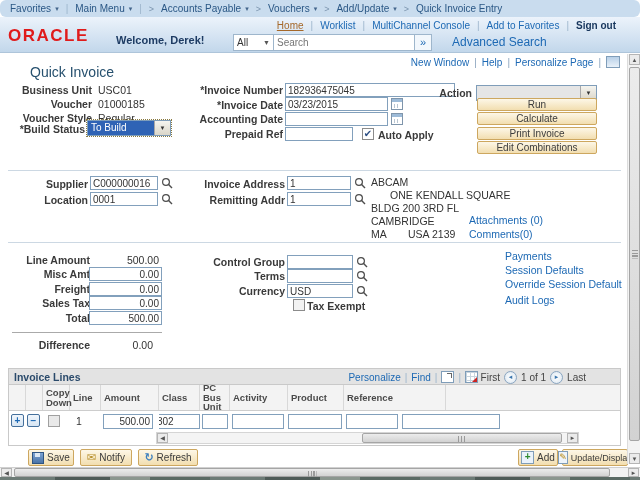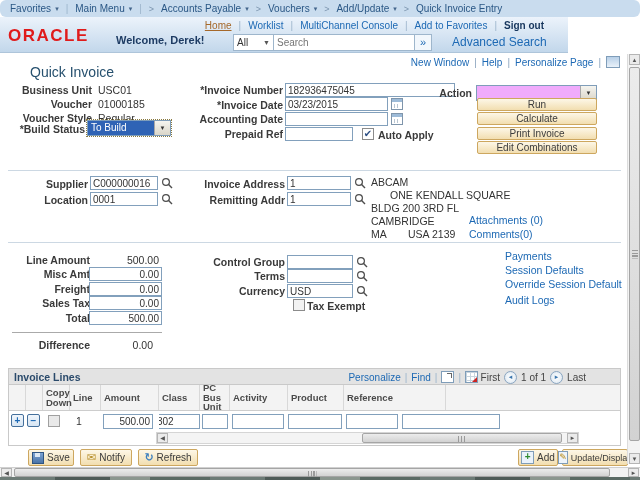--- a/index.html
+++ b/index.html
@@ -7,21 +7,21 @@
     font-family:"Liberation Sans","DejaVu Sans",sans-serif;font-size:11px;color:#333;}
   
   .crumbbar{position:absolute;left:0;top:0;width:640px;height:17px;background:#c9dcee;
     display:flex;align-items:center;padding-left:10px;box-sizing:border-box;gap:7px;
     font-size:10px;color:#2a5785;white-space:nowrap;border-radius:6px;}
   .crumb{display:flex;align-items:center;gap:4px;cursor:pointer;}
   .crumb .dd{font-size:7px;color:#44668c;}
   .vsep{color:#9db5cc;}
   .gt{color:#7a93ad;font-size:9px;}
   
-  .banner{position:absolute;left:0;top:17px;width:568px;height:36px;
+  .banner{position:absolute;left:0;top:17px;width:640px;height:36px;
     background:linear-gradient(#ecf3fb,#c2d7eb);border-bottom:1px solid #aec5da;box-sizing:border-box;}
   .logo{position:absolute;left:8px;top:9px;font-size:17px;font-weight:bold;color:#e01b1b;letter-spacing:1.5px;}
   .welcome{position:absolute;left:116px;top:17px;font-weight:bold;color:#1e3c64;font-size:11px;}
   .banner-top{position:absolute;top:3px;right:24px;display:flex;gap:7px;align-items:center;font-size:10px;}
   .blink{color:#1d69b4;cursor:pointer;text-decoration:none;}
   .blink.home{color:#a5682a;text-decoration:underline;}
   .blink.signout{color:#16355c;font-weight:bold;}
   .search-row{position:absolute;left:233px;top:16px;height:18px;display:flex;align-items:center;}
   .scope{width:41px;height:17px;border:1px solid #9eb6cc;background:#fff;box-sizing:border-box;
     display:flex;align-items:center;justify-content:space-between;padding:0 3px;font-size:10px;cursor:pointer;}
@@ -39,21 +39,21 @@
   .inp.num{text-align:right;}
   .link{position:absolute;color:#1d69b4;font-size:10.5px;cursor:pointer;white-space:nowrap;}
   .pagebar{position:absolute;top:56px;right:20px;display:flex;gap:5px;align-items:center;font-size:10px;color:#1d69b4;}
   .pagebar .vsep{color:#8aa3bd;}
   .ppicon{width:12px;height:10px;border:1px solid #7f9db9;background:linear-gradient(#b8d0e8,#e9f1f9);cursor:pointer;}
   .title{position:absolute;left:30px;top:64px;font-size:14px;color:#26506e;}
   .sep{position:absolute;height:0;border-top:1px solid #ccd8e3;}
   .ps-btn{position:absolute;background:linear-gradient(#fdf7e7,#f2deb0);border:1px solid #cda75f;border-radius:2px;
     font-size:10px;color:#3c3c3c;text-align:center;cursor:pointer;box-sizing:border-box;
     display:flex;align-items:center;justify-content:center;gap:3px;}
-  .ddown{position:absolute;height:16px;border:1px solid #7f9db9;background:#f0abfc;box-sizing:border-box;display:flex;cursor:pointer;}
+  .ddown{position:absolute;height:16px;border:1px solid #7f9db9;background:#e5e5e5;box-sizing:border-box;display:flex;cursor:pointer;}
   .ddown .txt{flex:1;font-size:10px;padding:1px 3px;white-space:nowrap;overflow:hidden;}
   .ddown .btn{width:15px;background:linear-gradient(#f5f4ef,#dad6c9);border-left:1px solid #a8a8a8;
     text-align:center;font-size:6px;line-height:14px;color:#333;}
   .ddown.sel{outline:1px dotted #8a7a40;}
   .ddown.sel .txt{background:#2f63b5;color:#fff;}
   .lookup{position:absolute;width:12px;height:12px;cursor:pointer;}
   .cal{position:absolute;width:12px;height:12px;border:1px solid #7f95ab;background:
     linear-gradient(#9dbbd8 0 3px, #fff 3px),#fff;box-sizing:border-box;cursor:pointer;}
   .cal::after{content:"";position:absolute;left:2px;top:5px;width:6px;height:4px;
     background:repeating-linear-gradient(90deg,#b9c6d2 0 1px,transparent 1px 3px);}

